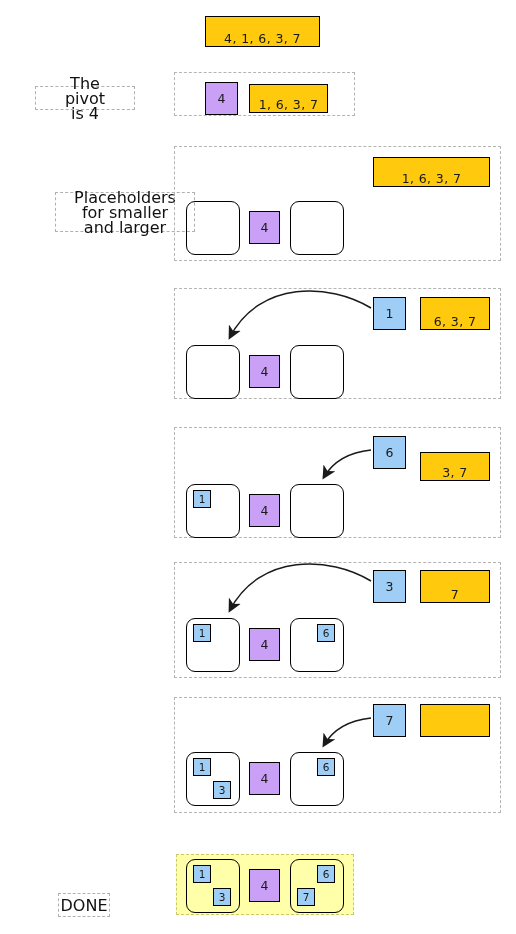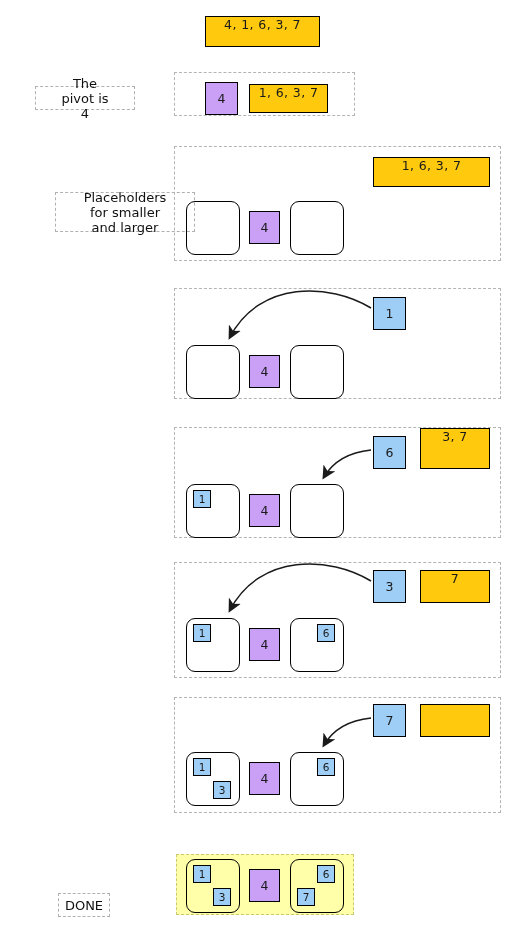--- a/index.html
+++ b/index.html
@@ -35,33 +35,33 @@
   }
 
   
   .label-chip {
     border: 1px dashed #b0b0b0;
     background: #ffffff;
     display: flex;
     align-items: center;
     justify-content: center;
     text-align: center;
-    font-size: 13px;
+    font-size: 16px;
     line-height: 15px;
     color: #111111;
     white-space: pre-line;
     padding: 2px 22px;
   }
 
   
   .list-box {
     background: #ffc90e;
     border: 1.6px solid #000000;
     display: flex;
-    align-items: flex-start;
+    align-items: flex-end;
     justify-content: center;
     font-size: 12.5px;
     color: #1a1a1a;
     letter-spacing: 0.4px;
   }
 
   
   .pivot-box {
     background: #c9a0f5;
     border: 1.6px solid #000000;
@@ -135,31 +135,34 @@
   <div class="bucket" style="left:186px; top:201px; width:52px; height:52px;"></div>
   <div class="abs pivot-box" style="left:249px; top:211px; width:31px; height:33px;">
     <span>4</span>
   </div>
   <div class="bucket" style="left:290px; top:201px; width:52px; height:52px;"></div>
 
   <div class="abs panel" style="left:174px; top:288px; width:327px; height:111px;"></div>
   <div class="abs blue-box" style="left:373px; top:297px; width:33px; height:33px;">
     <span>1</span>
   </div>
+  <div class="abs list-box" style="left:420px; top:297px; width:70px; height:33px;">
+    <span>6, 3, 7</span>
+  </div>
   <div class="bucket" style="left:186px; top:345px; width:52px; height:52px;"></div>
   <div class="abs pivot-box" style="left:249px; top:355px; width:31px; height:33px;">
     <span>4</span>
   </div>
   <div class="bucket" style="left:290px; top:345px; width:52px; height:52px;"></div>
 
   <div class="abs panel" style="left:174px; top:427px; width:327px; height:111px;"></div>
   <div class="abs blue-box" style="left:373px; top:436px; width:33px; height:33px;">
     <span>6</span>
   </div>
-  <div class="abs list-box" style="left:420px; top:428px; width:70px; height:41px;">
+  <div class="abs list-box" style="left:420px; top:452px; width:70px; height:29px;">
     <span>3, 7</span>
   </div>
   <div class="bucket" style="left:186px; top:484px; width:52px; height:52px;">
     <div class="abs blue-box small" style="left:6px; top:5px; width:18px; height:18px;">
       <span>1</span>
     </div>
   </div>
   <div class="abs pivot-box" style="left:249px; top:494px; width:31px; height:33px;">
     <span>4</span>
   </div>

